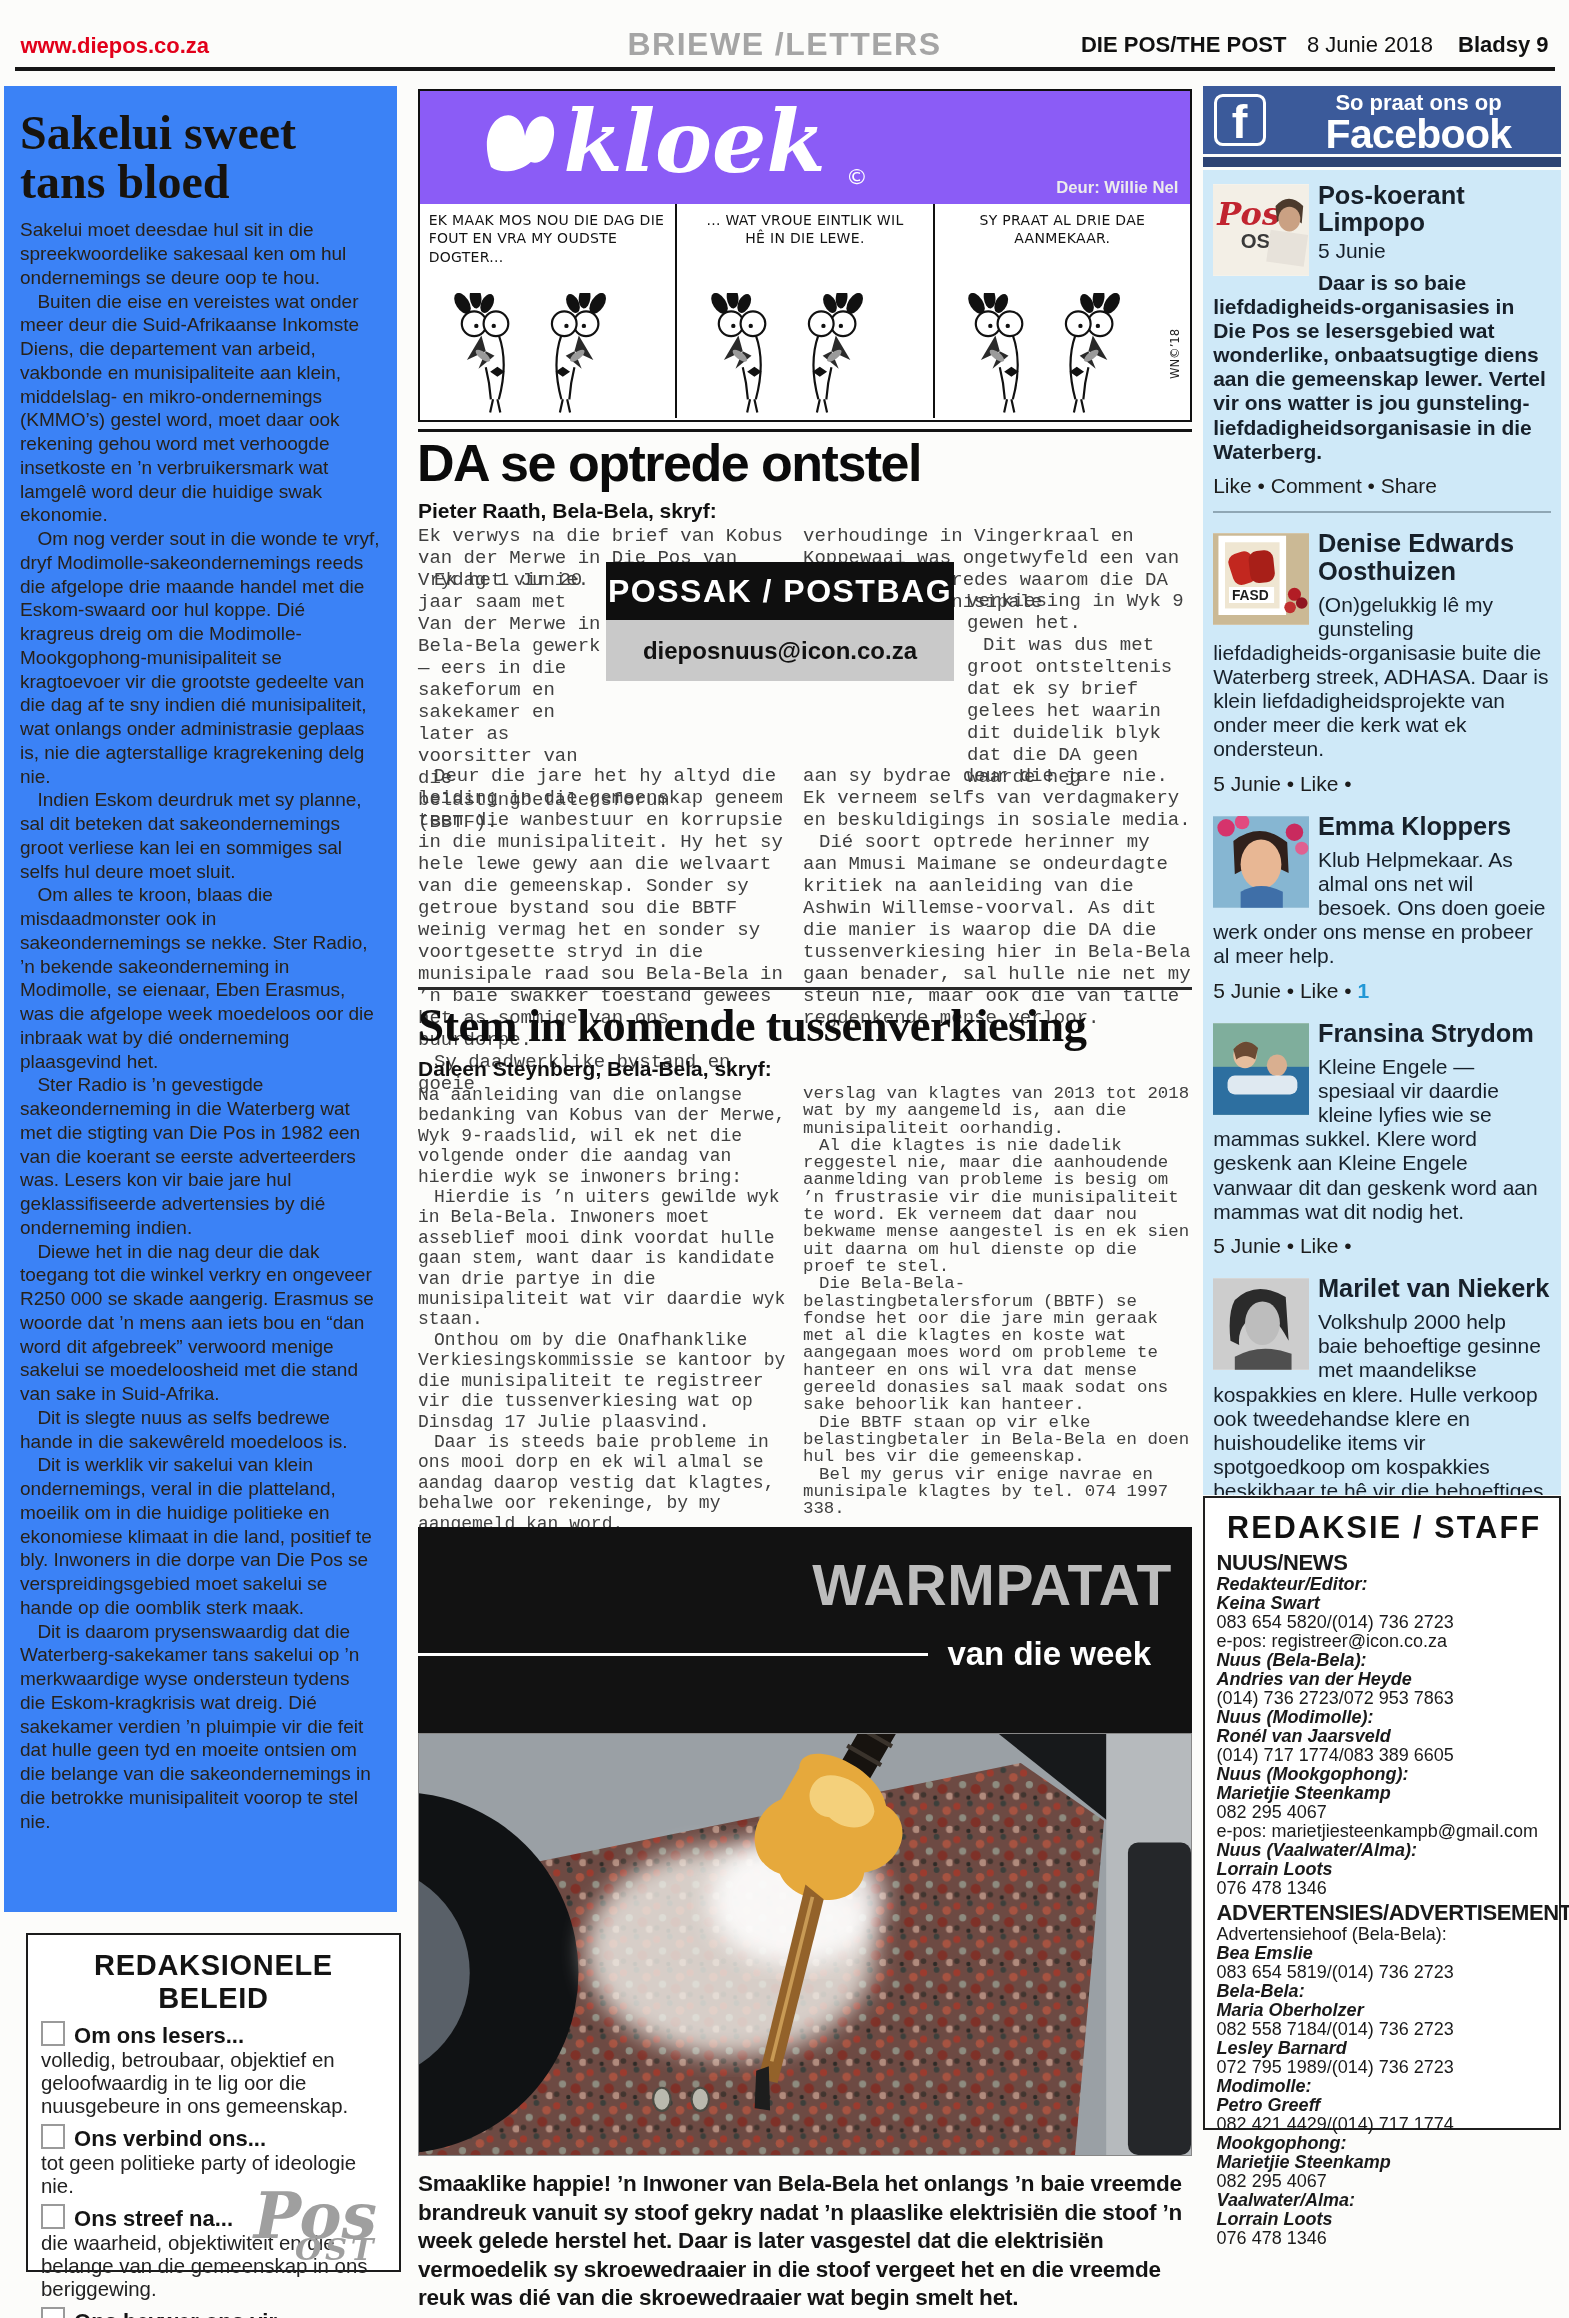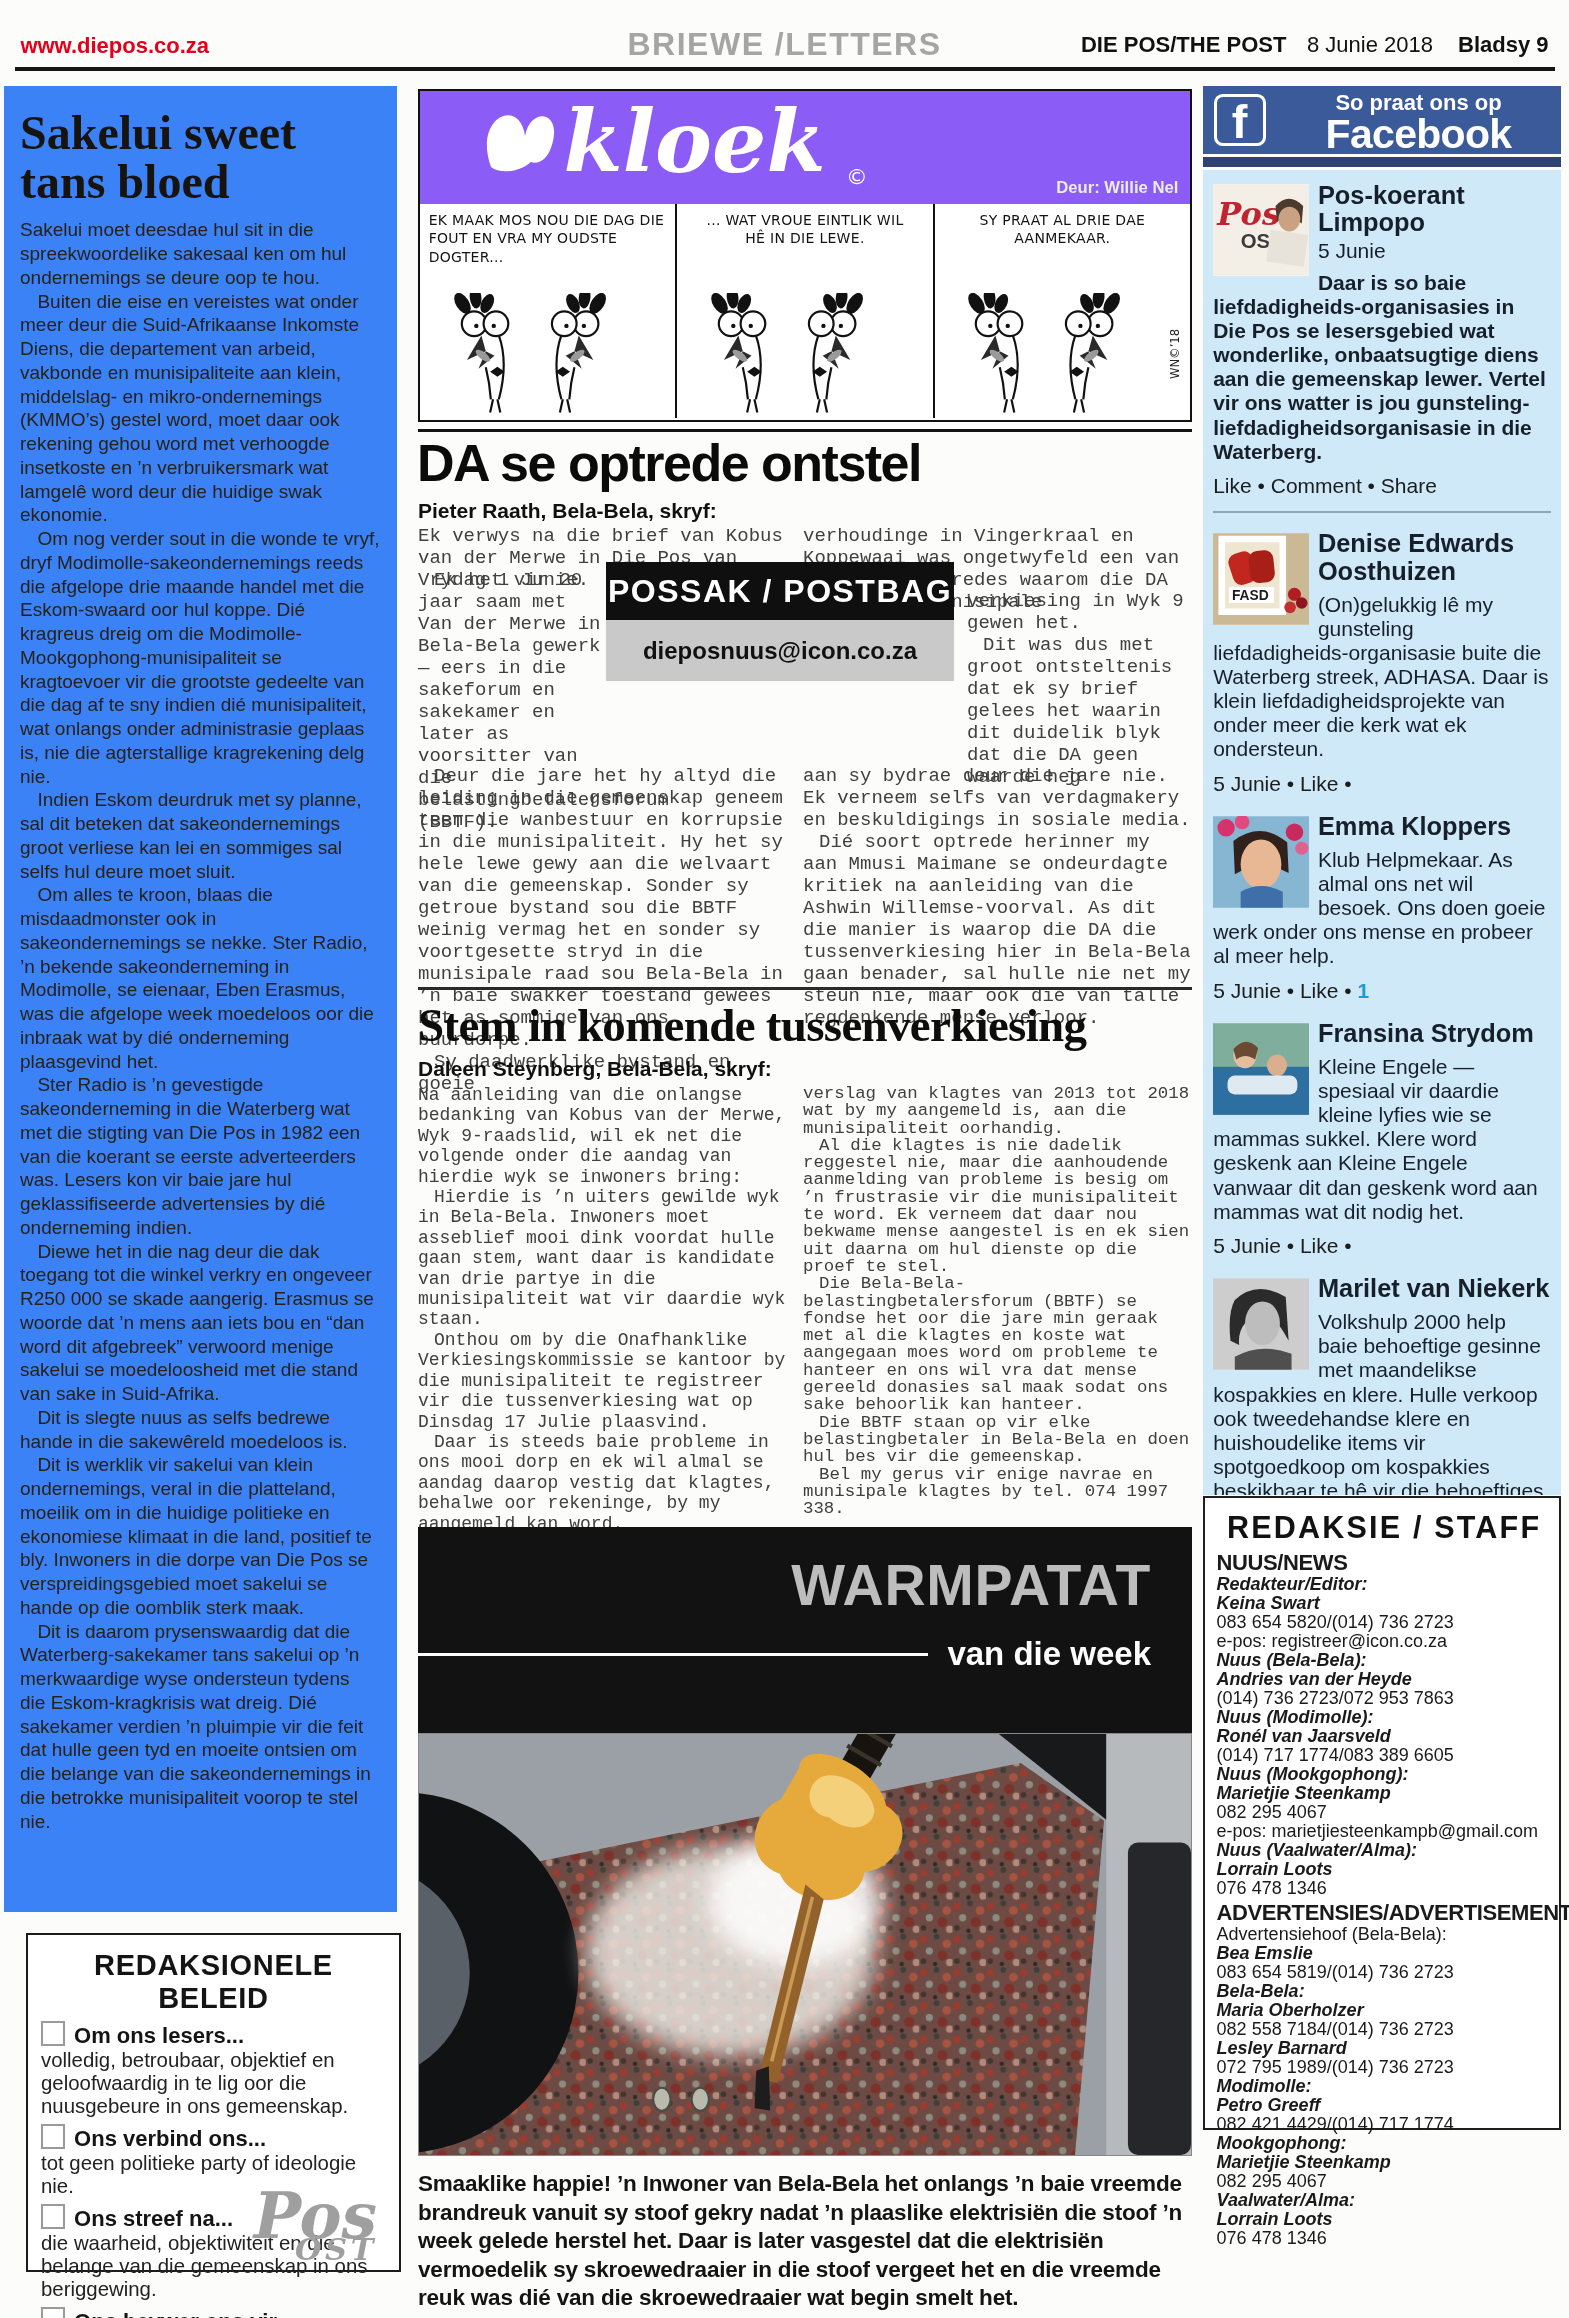--- a/index.html
+++ b/index.html
@@ -70,21 +70,21 @@
                  padding:11px 0 9.5px;letter-spacing:1.5px;}
   .postbag-email{background:#c9c9c9;color:#111;font-size:24px;font-weight:800;text-align:center;padding:17.4px 0 16px;}
   
   .stem-headline{position:absolute;left:418px;top:998px;font-family:"Liberation Serif",serif;
                  font-size:47px;font-weight:bold;letter-spacing:-0.7px;color:#0d0d0d;}
   .stem-byline{position:absolute;left:418px;top:1057px;font-size:21px;font-weight:800;color:#101010;}
   .stem-c1{position:absolute;left:418px;top:1085px;width:374px;font-size:18px;line-height:20.4px;}
   .stem-c2{position:absolute;left:803px;top:1085px;width:389px;font-size:17.4px;line-height:17.3px;}
   
   .wp-band{position:absolute;left:418px;top:1527px;width:774px;height:206px;background:#121212;box-sizing:border-box;}
-  .wp-title{text-align:right;padding:25px 41px 0 0;font-size:57px;font-weight:900;color:#bdbdbd;letter-spacing:0.7px;}
+  .wp-title{text-align:right;padding:25px 20px 0 0;font-size:57px;font-weight:900;color:#bdbdbd;letter-spacing:0.7px;}
   .wp-subrow{display:flex;align-items:center;margin-top:17.4px;justify-content:center;}
   .wp-line{flex:1;height:2.9px;background:#fff;}
   .wp-sub{color:#fff;font-size:33px;font-weight:800;padding:0 41px 0 19px;}
   .wp-photo{position:absolute;left:418px;top:1733px;width:774px;height:423px;border:0.7px solid #888;box-sizing:border-box;}
   .wp-photo svg{display:block;width:100%;height:100%;}
   .wp-caption{position:absolute;left:418px;top:2170px;width:772px;font-size:22.5px;font-weight:800;
               line-height:1.27;letter-spacing:-0.2px;color:#141414;}
   
   .fb-header{position:absolute;left:1203px;top:86px;width:358px;height:68px;background:#3b5a9a;display:flex;}
   .fb-logo{width:73px;display:flex;align-items:center;justify-content:center;}

